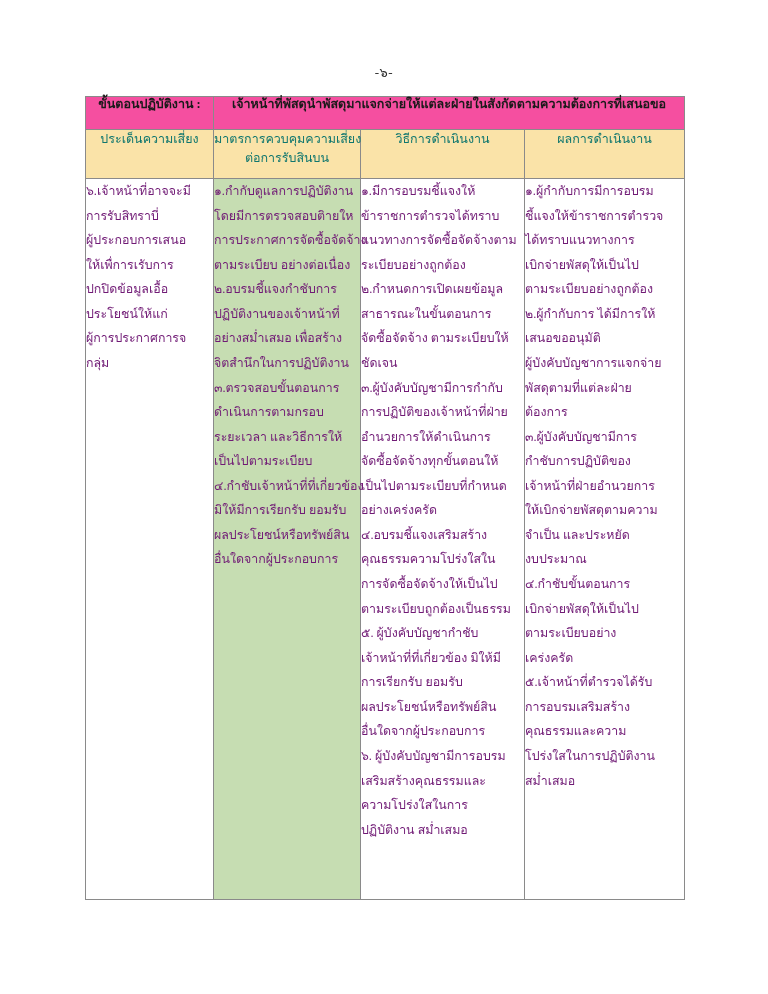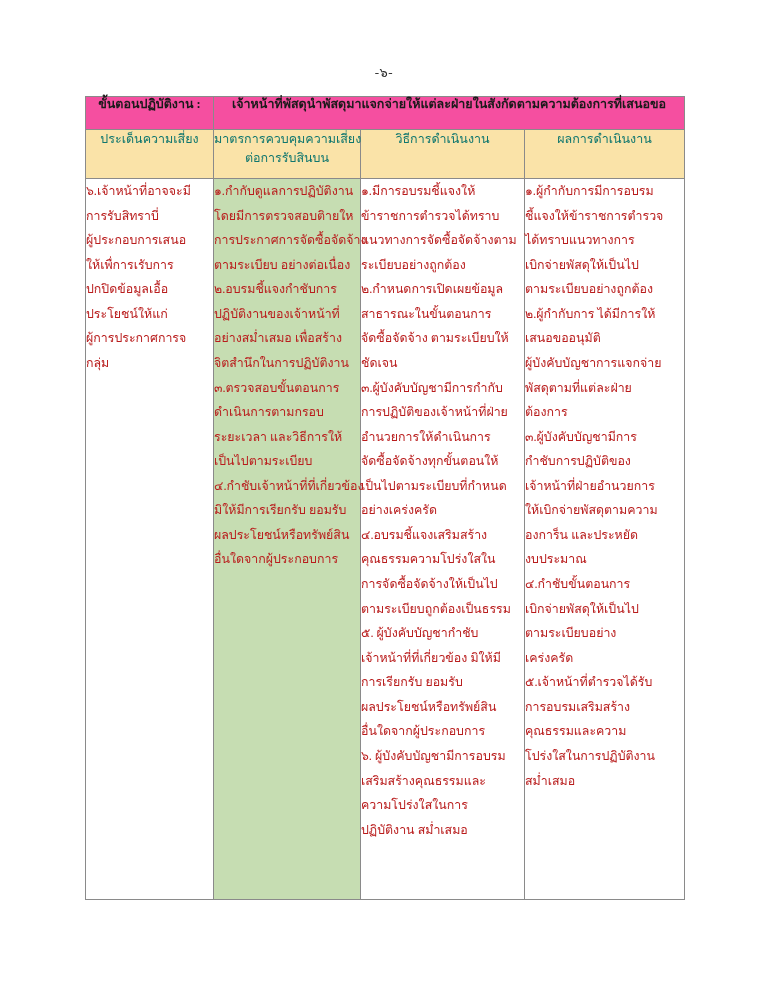--- a/index.html
+++ b/index.html
@@ -86,21 +86,21 @@
     padding: 7px 4px 9px 4px;
     line-height: 1.55;
     height: 48px;
   }
 
   
   .body-cell {
     font-size: 12.4px;
     line-height: 1.98;
     padding: 8px 6px 8px 7px;
-    color: #b91c1c;
+    color: #701a75;
     height: 720px;
   }
   .body-cell.white  { background: #ffffff; }
   .body-cell.green  { background: #c6ddb2; }
 
   .body-cell p {
     margin: 0;
     padding: 0;
     text-indent: 0;
     word-break: break-word;
@@ -223,21 +223,21 @@
             <span class="line">ตามระเบียบอย่างถูกต้อง</span>
             <span class="line">๒.ผู้กำกับการ ได้มีการให้</span>
             <span class="line">เสนอขออนุมัติ</span>
             <span class="line">ผู้บังคับบัญชาการแจกจ่าย</span>
             <span class="line">พัสดุตามที่แต่ละฝ่าย</span>
             <span class="line">ต้องการ</span>
             <span class="line">๓.ผู้บังคับบัญชามีการ</span>
             <span class="line">กำชับการปฏิบัติของ</span>
             <span class="line">เจ้าหน้าที่ฝ่ายอำนวยการ</span>
             <span class="line">ให้เบิกจ่ายพัสดุตามความ</span>
-            <span class="line">องการ็น และประหยัด</span>
+            <span class="line">จำเป็น และประหยัด</span>
             <span class="line">งบประมาณ</span>
             <span class="line">๔.กำชับขั้นตอนการ</span>
             <span class="line">เบิกจ่ายพัสดุให้เป็นไป</span>
             <span class="line">ตามระเบียบอย่าง</span>
             <span class="line">เคร่งครัด</span>
             <span class="line">๕.เจ้าหน้าที่ตำรวจได้รับ</span>
             <span class="line">การอบรมเสริมสร้าง</span>
             <span class="line">คุณธรรมและความ</span>
             <span class="line">โปร่งใสในการปฏิบัติงาน</span>
             <span class="line">สม่ำเสมอ</span>

